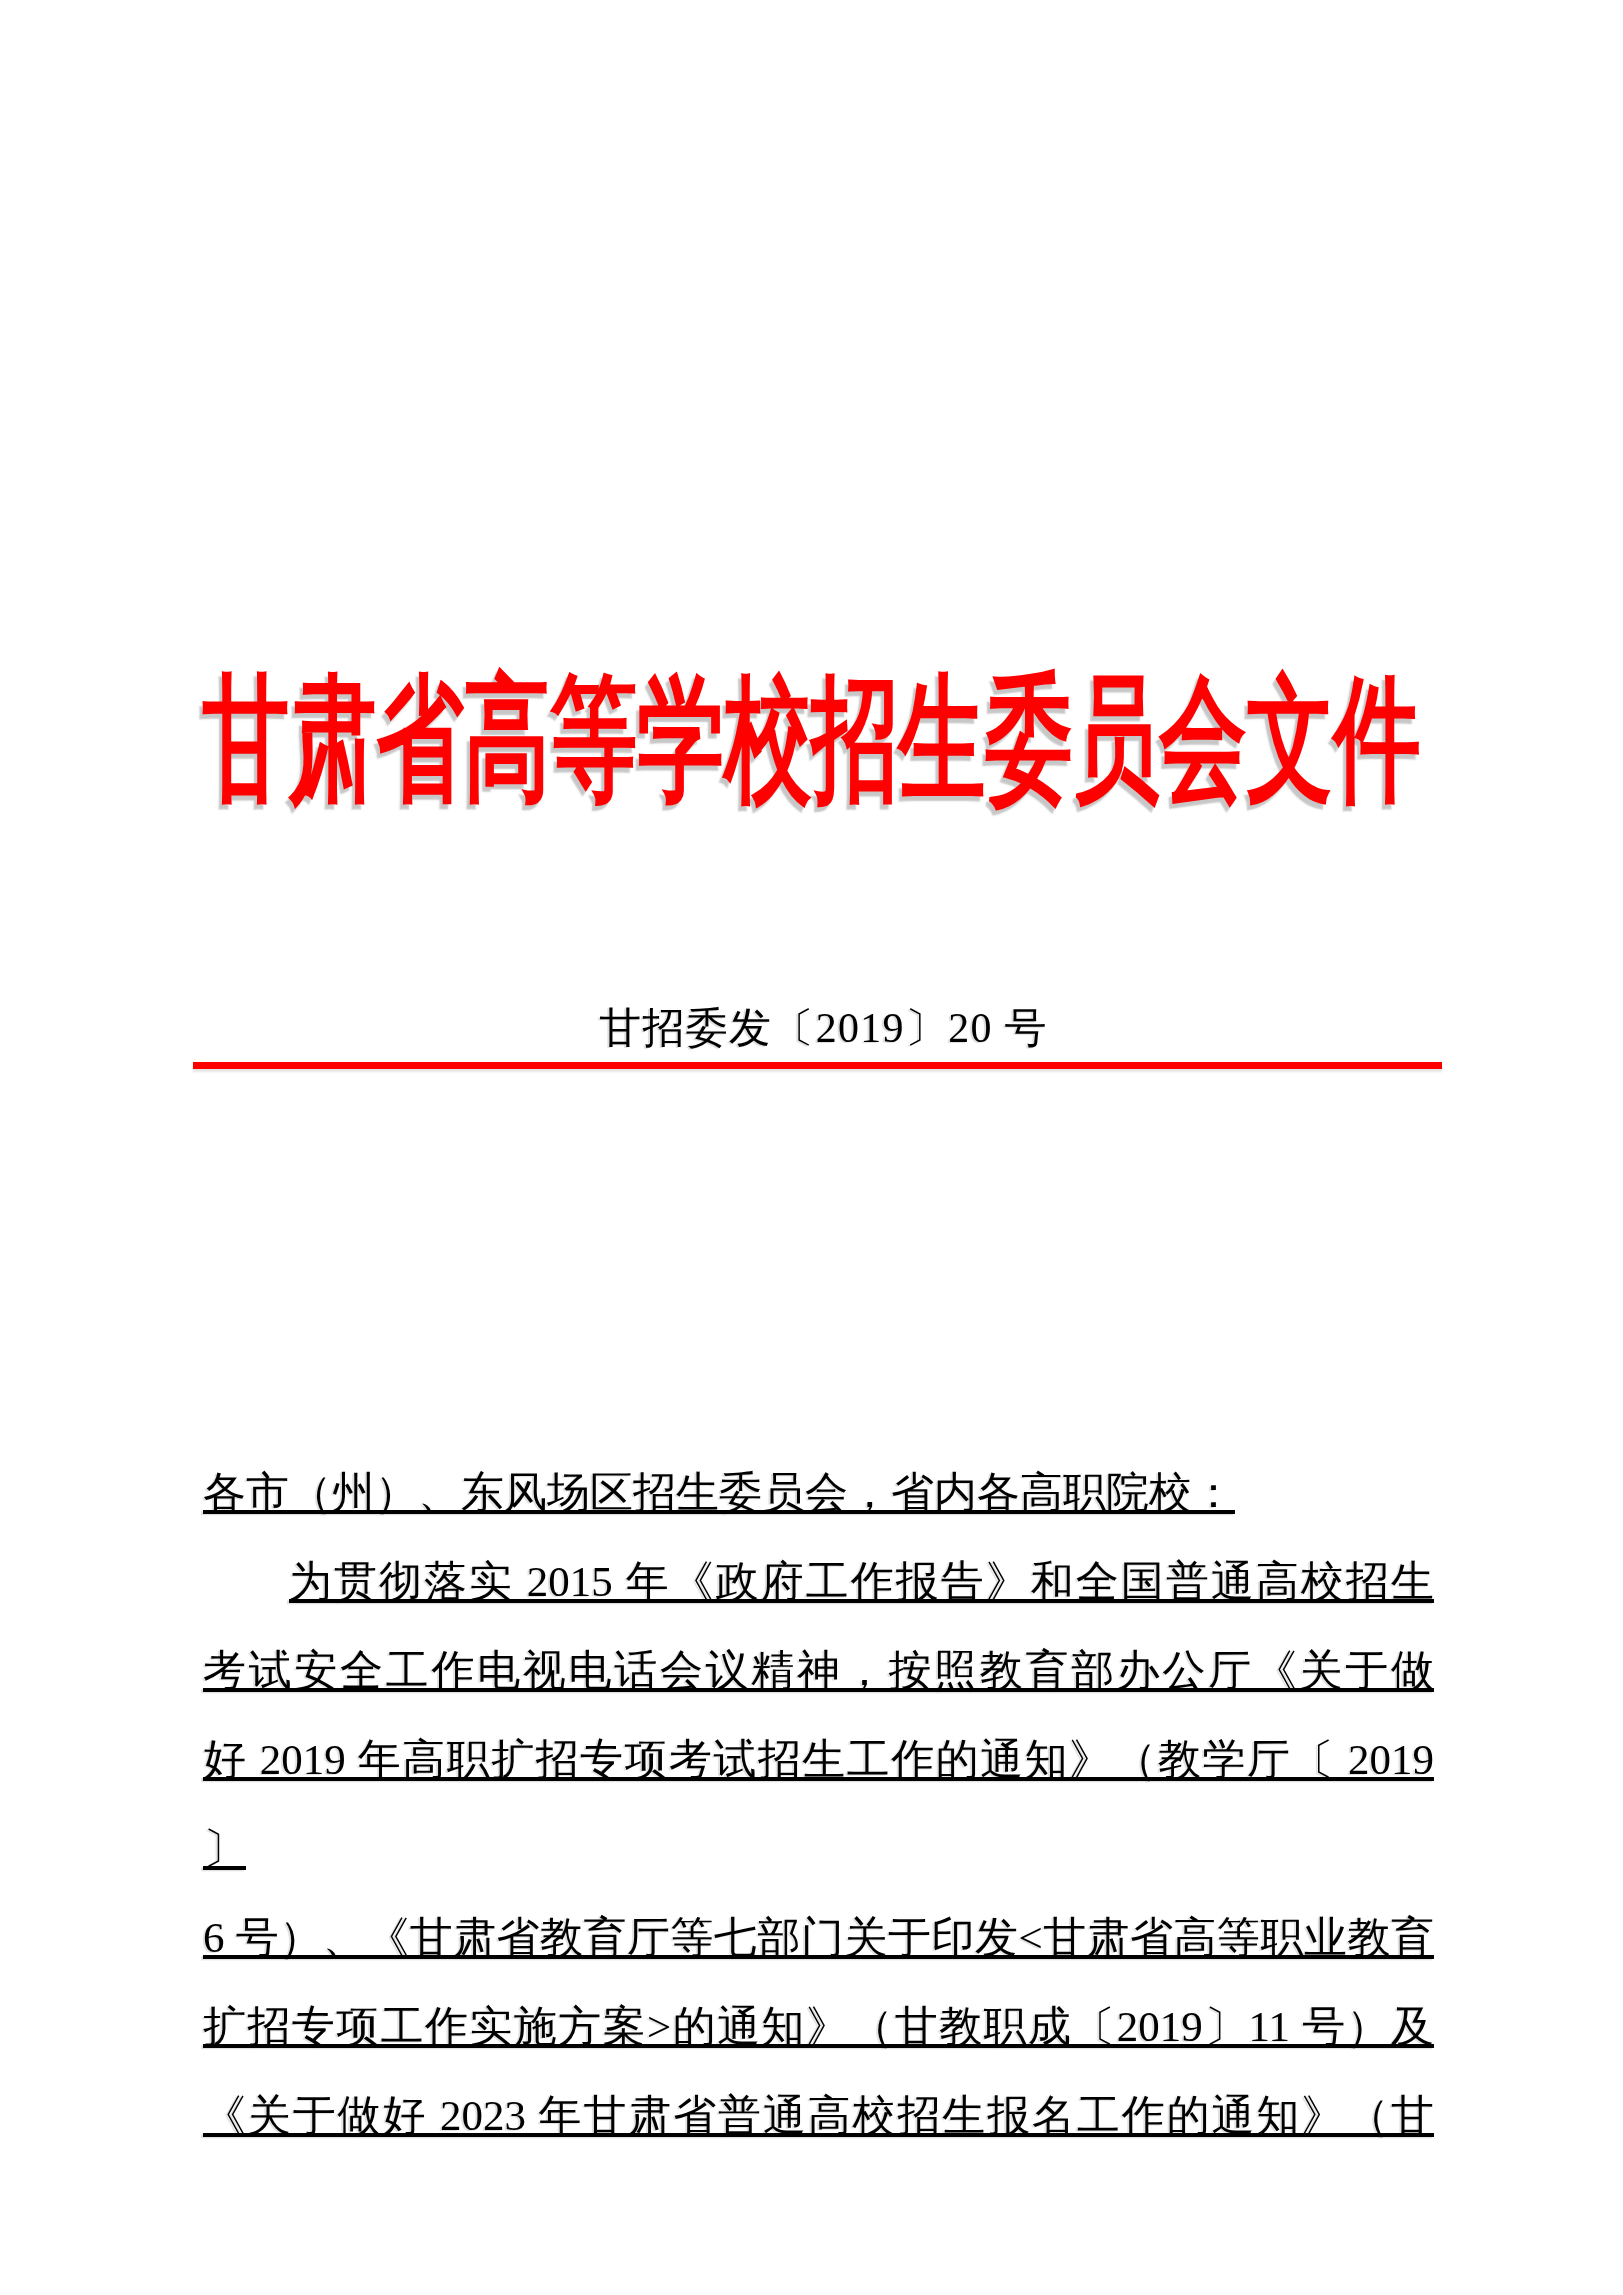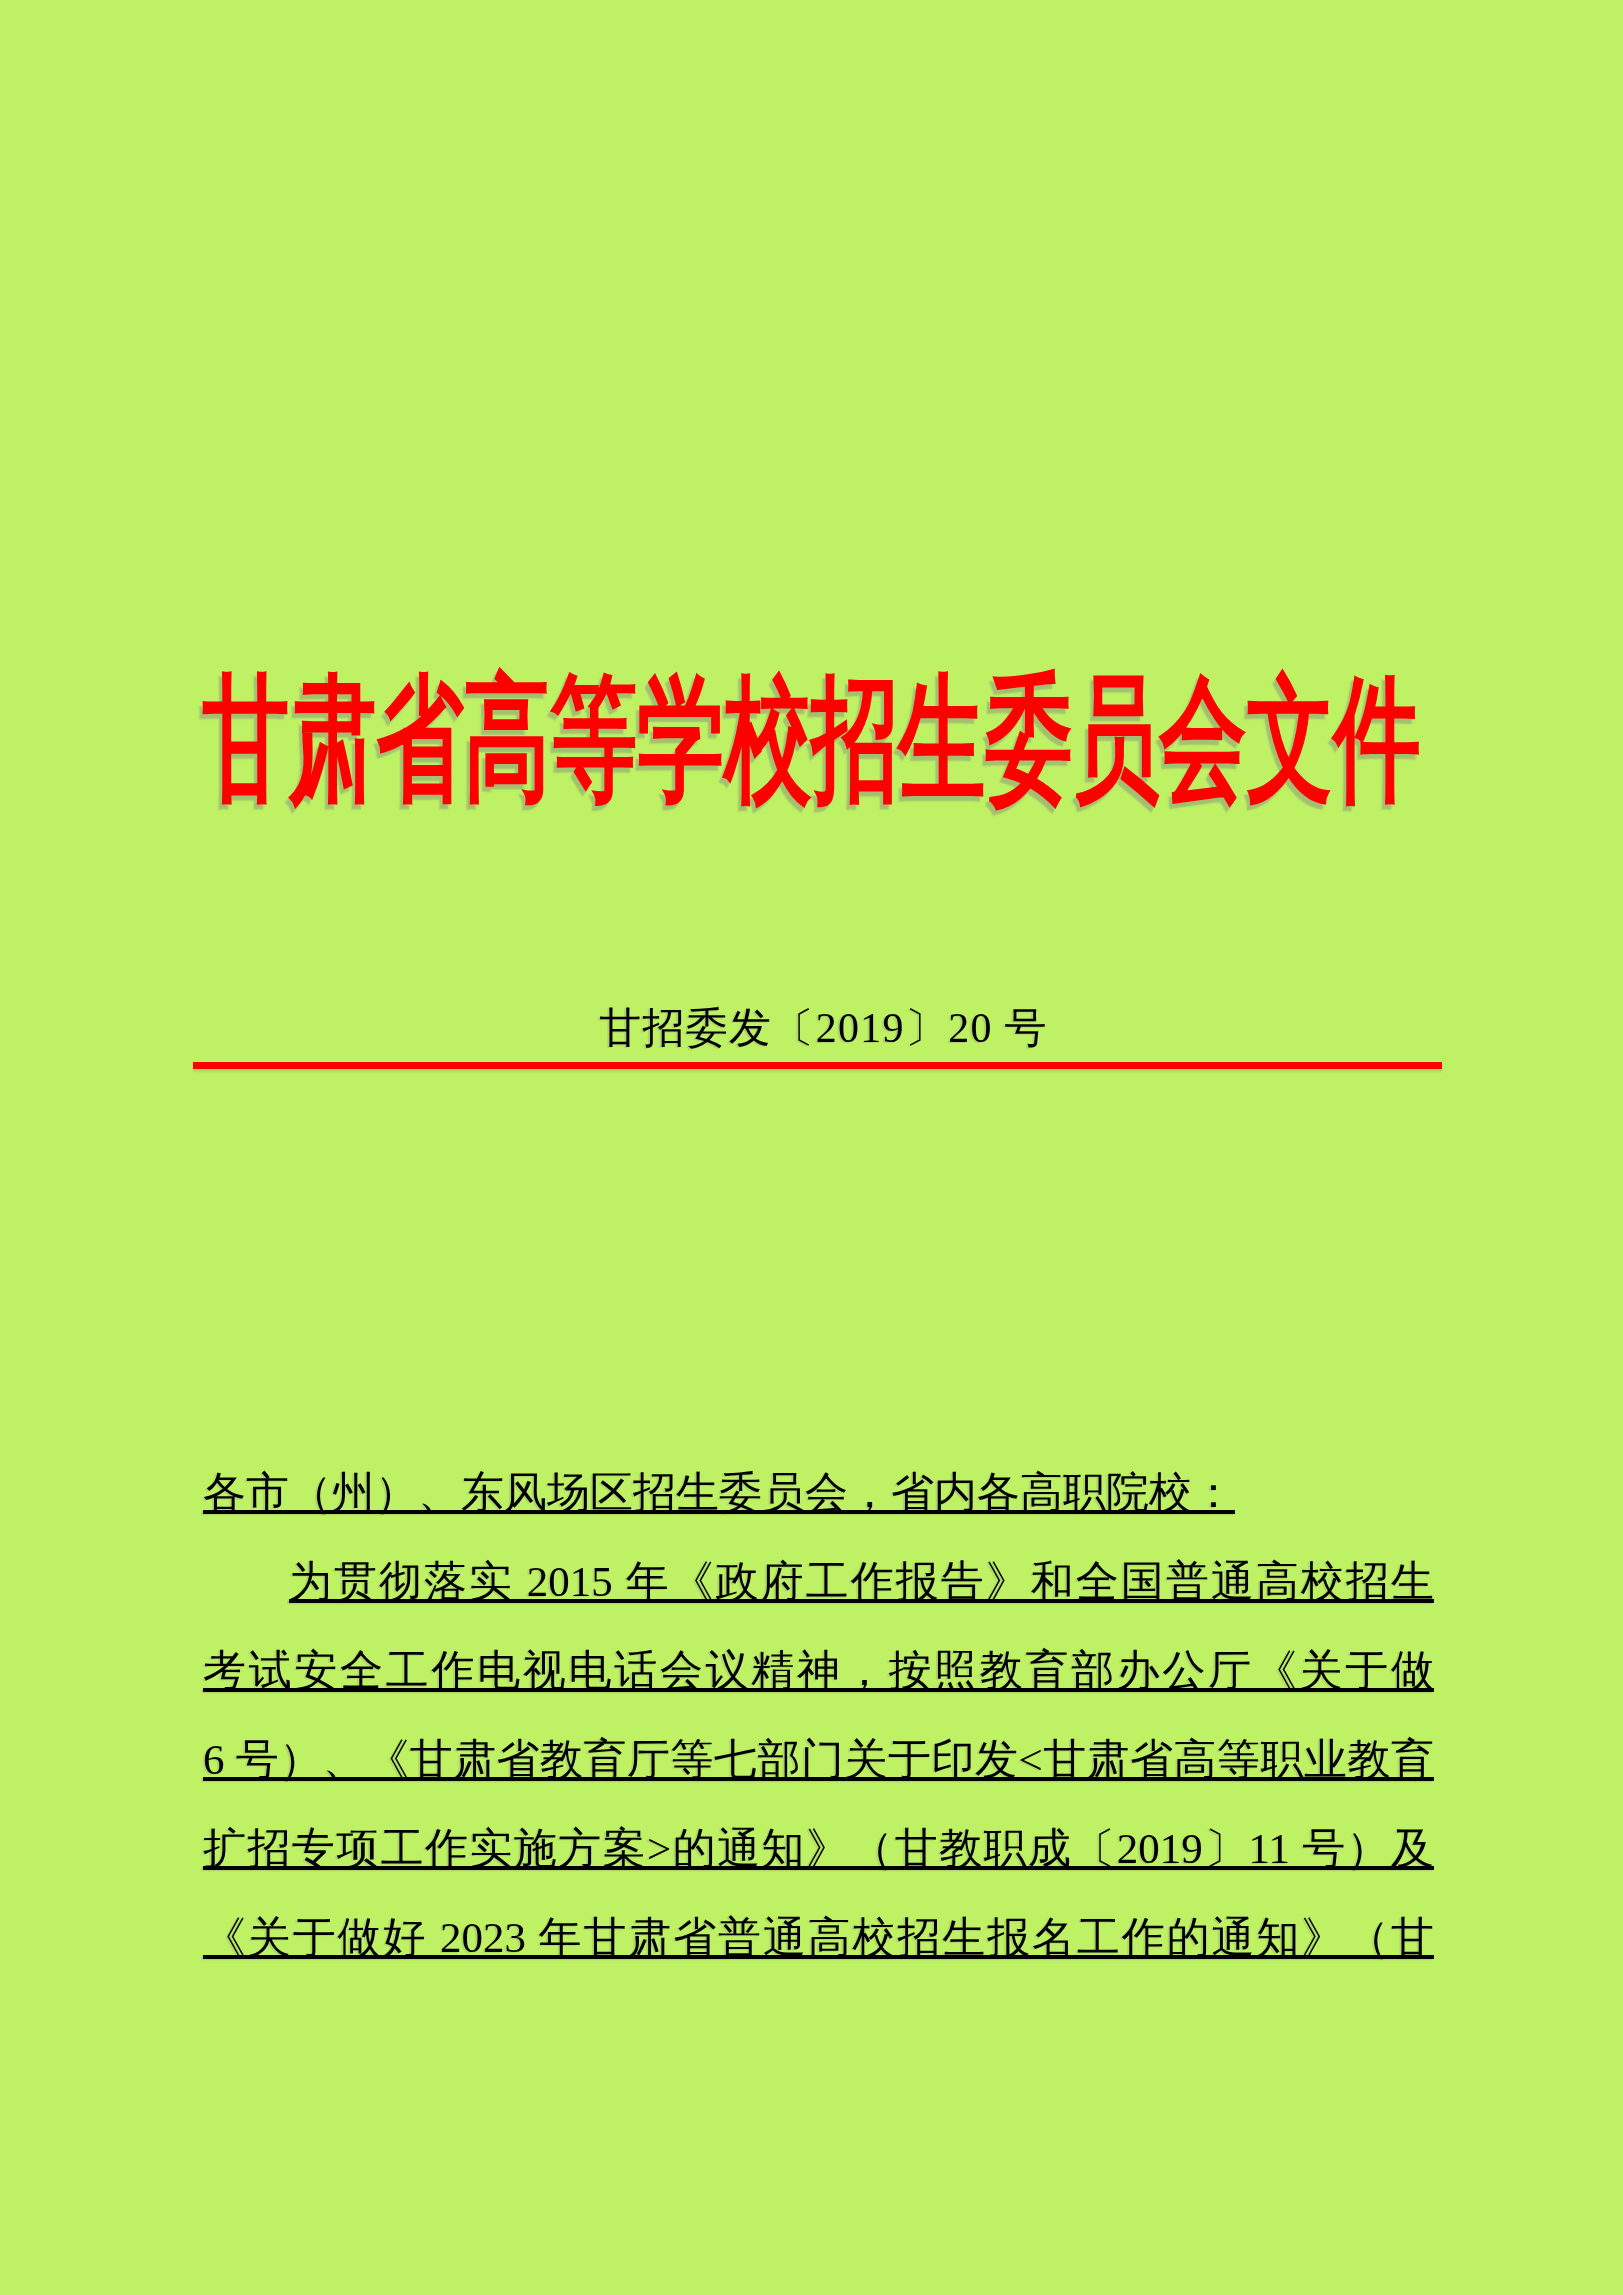--- a/index.html
+++ b/index.html
@@ -5,21 +5,21 @@
   html, body {
     margin: 0;
     padding: 0;
     background: #888;
   }
   .page {
     position: relative;
     width: 1623px;
     height: 2295px;
     margin: 0 auto;
-    background: #bef264;
+    background: #ffffff;
     overflow: hidden;
     font-family: "Liberation Serif", "DejaVu Serif", serif;
     color: #000000;
   }
 
   
   .org-title {
     position: absolute;
     top: 671px;
     left: 0;
@@ -111,19 +111,20 @@
 
   <div class="doc-number" style="color: rgb(0, 0, 0);">甘招委发〔2019〕20 号</div>
 
   <div class="red-rule" style="background-color: rgb(255, 0, 0);"></div>
 
 
   <div class="body-block">
     <div class="body-line salutation">各市（州）、东风场区招生委员会，省内各高职院校：</div>
     <div class="body-line para-line indent">为贯彻落实 2015 年《政府工作报告》和全国普通高校招生</div>
     <div class="body-line para-line">考试安全工作电视电话会议精神，按照教育部办公厅《关于做</div>
+    <div class="body-line para-line">好 2019 年高职扩招专项考试招生工作的通知》（教学厅〔 2019 〕</div>
     <div class="body-line para-line">6 号）、《甘肃省教育厅等七部门关于印发&lt;甘肃省高等职业教育</div>
     <div class="body-line para-line">扩招专项工作实施方案&gt;的通知》（甘教职成〔2019〕11 号）及</div>
     <div class="body-line para-line">《关于做好 2023 年甘肃省普通高校招生报名工作的通知》（甘</div>
   </div>
 
 </div>
 
 
 </body></html>

